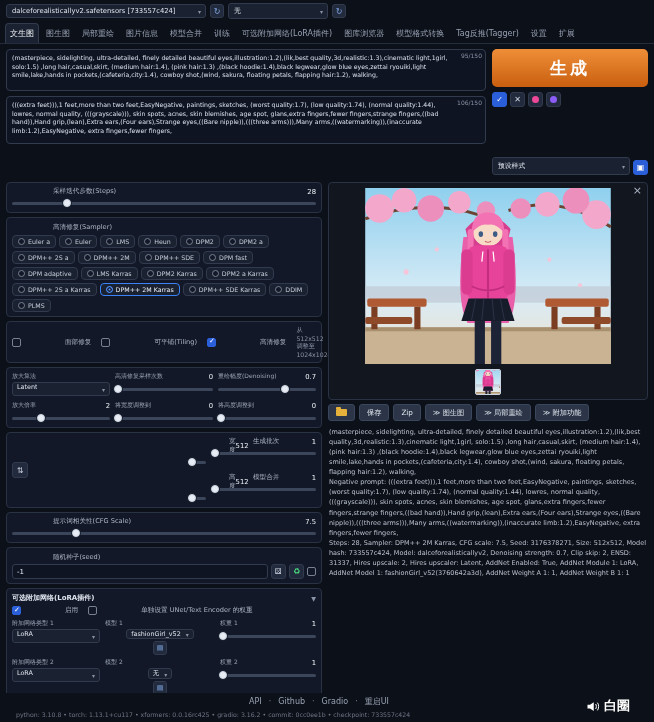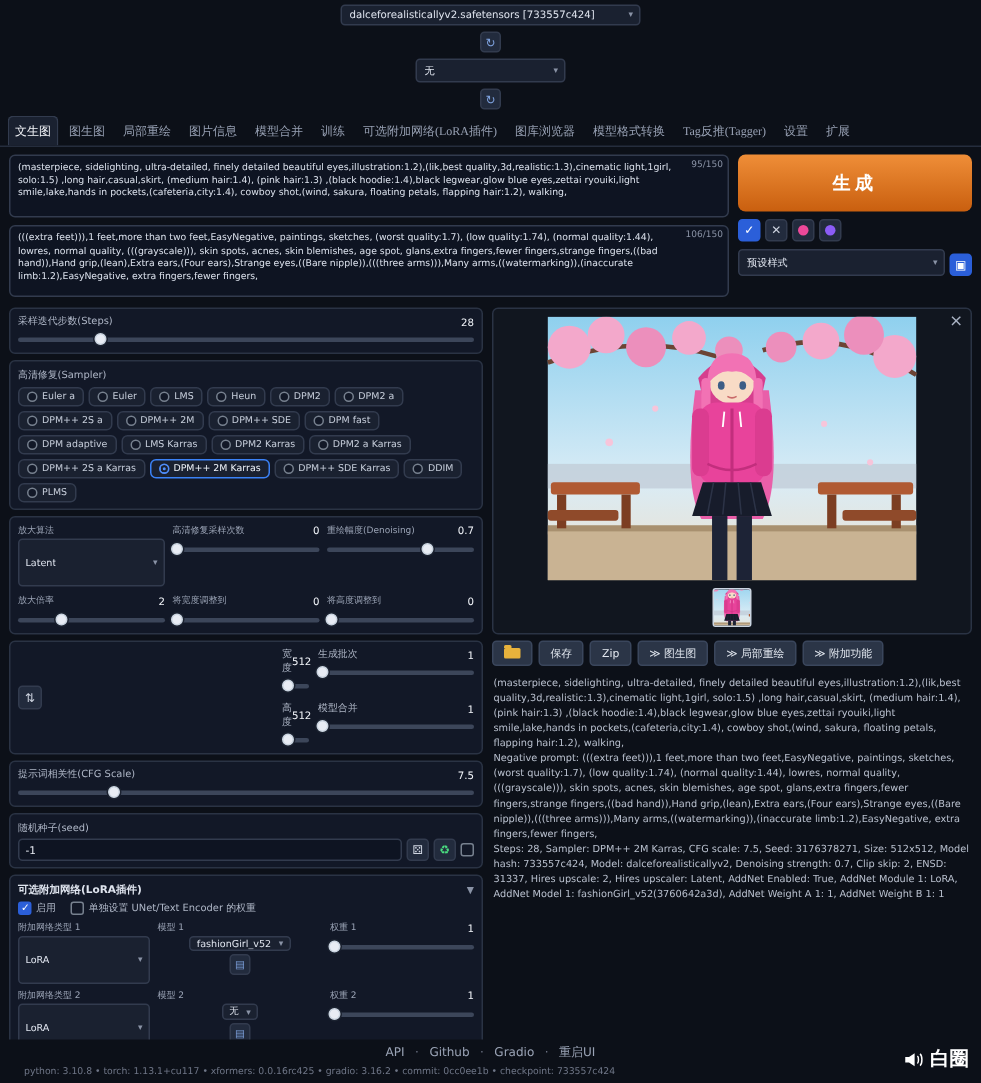--- a/index.html
+++ b/index.html
@@ -2,61 +2,61 @@
 <html><head>
 <meta charset="utf-8">
 <style>
   * { margin:0; padding:0; box-sizing:border-box; }
   html,body { width:654px; height:722px; }
   body {
     background:#0c1018; color:#cfd5e1; position:relative; overflow:hidden;
     font-family:"DejaVu Sans","Liberation Sans",sans-serif; font-size:8px;
   }
   
-  .topbar { display:flex; align-items:center; gap:4px; padding:3px 6px 2px;flex-direction:column; }
+  .topbar { display:flex; align-items:center; gap:4px; padding:3px 6px 2px; }
   .dd { position:relative; background:#1a2130; border:1px solid #323b4e; border-radius:3px;
         padding:2px 14px 2px 5px; color:#dfe4ee; white-space:nowrap; overflow:hidden; font-size:6.8px; }
   .dd::after { content:"▾"; position:absolute; right:4px; top:50%; transform:translateY(-50%);
                color:#8a93a6; font-size:6px; }
   .dd .ddv { display:block; overflow:hidden; text-overflow:ellipsis; white-space:nowrap; }
   .ckpt { width:200px; }
   .vaedd { width:100px; }
   .mini-btn { width:14px; height:14px; flex:0 0 auto; background:#222b3d; border:1px solid #323b4e;
               border-radius:3px; display:flex; align-items:center; justify-content:center;
               color:#7fa3e0; font-size:8px; }
   
   .tabs { display:flex; gap:2px; padding:2px 5px 0; border-bottom:1px solid #252d3d; }
   .tab { padding:4px 4px; color:#97a0b3; font-size:8px; white-space:nowrap;
-         border:1px solid transparent; border-bottom:none; border-radius:4px 4px 0 0;font-family:Liberation Serif, serif; }
+         border:1px solid transparent; border-bottom:none; border-radius:4px 4px 0 0; }
   .tab.active { background:#1a2130; border-color:#323b4e; color:#f3f5f9; }
   
   .prompt-region { display:flex; gap:6px; padding:5px 6px 3px; }
   .prompt-left { flex:1; min-width:0; display:flex; flex-direction:column; gap:5px; }
   .txtbox { position:relative; background:#0e1422; border:1px solid #323b4e; border-radius:4px;
             padding:4px 26px 4px 5px; overflow:hidden; font-size:6.2px; line-height:1.4; color:#dbe1ec; }
   .txtbox.pos { height:42px; } .txtbox.neg { height:48px; }
   .counter { position:absolute; top:2px; right:3px; font-size:6px; color:#8a93a6; }
   .gen-col { width:156px; flex:0 0 auto; display:flex; flex-direction:column; gap:5px; }
   .generate-btn { height:38px; border-radius:5px; background:linear-gradient(180deg,#ef8e38,#c95f0f);
-                  color:#fff; font-size:12px; font-weight:bold; letter-spacing:3px;
+                  color:#fff; font-size:17px; font-weight:bold; letter-spacing:3px;
                   display:flex; align-items:center; justify-content:center; }
   .util-row { display:flex; gap:3px; align-items:center; }
   .sq { width:15px; height:15px; border-radius:3px; background:#222b3d; border:1px solid #323b4e;
         display:flex; align-items:center; justify-content:center; font-size:8px; color:#cfd5e1; }
   .sq.blue { background:#2b5fd9; border-color:#2b5fd9; color:#fff; }
   .dot { width:7px; height:7px; border-radius:50%; }
   .dot.pink { background:#ec4899; } .dot.purple { background:#8b5cf6; }
   .styles-row { display:flex; gap:3px; align-items:flex-end; }
-  .styles-row .dd { flex:1; height:18px; display:flex; align-items:center; }
+  .styles-row .dd { flex:1; height:18px; display:flex; align-items:center;margin-top:45px; }
   
   .main { display:flex; gap:6px; padding:4px 6px 0; align-items:flex-start; }
   .left-col { width:316px; flex:0 0 auto; }
   .right-col { flex:1; min-width:0; }
   .box { border:1px solid #2a3344; background:#121827; border-radius:4px; padding:4px 5px; margin-bottom:4px; }
-  .lbl { color:#aeb6c6; font-size:6.6px; }
+  .lbl { color:#aeb6c6; font-size:6.6px;margin-left:41px; }
   .lblrow { display:flex; justify-content:space-between; align-items:center; margin-bottom:2px; }
   .val { color:#f0f3f8; font-size:6.8px; }
   .slider { position:relative; height:10px; }
   .slider .track { position:absolute; left:0; right:0; top:4px; height:3px; background:#3c465a; border-radius:2px; }
   .slider .thumb { position:absolute; top:1px; margin-left:-4px; width:8px; height:8px;
                    background:#e8ecf4; border-radius:50%; box-shadow:0 0 0 1px #1b2230; }
   .pills { display:flex; flex-wrap:wrap; gap:3px; margin-top:3px; }
   .pill { display:flex; align-items:center; gap:3px; padding:2px 5px; background:#1a2130;
           border:1px solid #323b4e; border-radius:4px; font-size:6.3px; color:#c6cdda; }
   .radio { width:7px; height:7px; border-radius:50%; border:1px solid #77818f; background:#121827; flex:0 0 auto; }
@@ -75,21 +75,21 @@
   .sizegrid { display:grid; grid-template-columns:1fr 18px 104px; grid-template-rows:auto auto; gap:6px; }
   .swapbtn { grid-row:1/3; align-self:center; width:16px; height:16px; background:#222b3d;
              border:1px solid #323b4e; border-radius:3px; display:flex; align-items:center;
              justify-content:center; color:#cfd5e1; font-size:8px; }
   .seedrow { display:flex; gap:3px; align-items:center; }
   .seedrow .inputbox { flex:1; }
   .lora-head { display:flex; justify-content:space-between; align-items:center; margin-bottom:3px; }
   .lora-title { color:#dfe4ee; font-size:7px; font-weight:bold; }
   .lora-grid { display:grid; grid-template-columns:88px 110px 1fr; gap:5px; margin-bottom:3px; }
   .tinylbl { color:#9aa3b5; font-size:6px; margin-bottom:1px; display:block; }
-  .ddm { height:32px; display:flex; align-items:center; font-size:6.4px; padding:0 12px 0 4px; }
+  .ddm { height:14px; display:flex; align-items:flex-start; font-size:6.4px; padding:0 12px 0 4px; }
   .modelrow { display:flex; gap:2px; align-items:center;flex-direction:column; }
   .modelrow .ddm { flex:1; min-width:0; }
   .filebtn { width:14px; height:14px; flex:0 0 auto; background:#222b3d; border:1px solid #323b4e;
              border-radius:3px; display:flex; align-items:center; justify-content:center;
              color:#7fa3e0; font-size:7px; }
   .refresh-models { margin-top:3px; height:17px; background:#3a4557; border:1px solid #49566c;
                     border-radius:3px; display:flex; align-items:center; justify-content:center;
                     color:#e8ecf4; font-size:7.5px; }
   
   .gallery { position:relative; border:1px solid #2a3344; background:#11161f; border-radius:4px;
@@ -102,21 +102,21 @@
   .outbtns { display:flex; gap:4px; margin:4px 0; }
   .obtn { height:17px; background:#2b3547; border:1px solid #3a465c; border-radius:3px;
           display:flex; align-items:center; justify-content:center; gap:3px; padding:0 7px;
           font-size:7.2px; color:#e3e8f0; white-space:nowrap; }
   .folder { width:11px; height:7px; background:#e7b23c; border-radius:1px; position:relative; }
   .folder::before { content:""; position:absolute; top:-2px; left:0; width:5px; height:2px;
                     background:#e7b23c; border-radius:1px 1px 0 0; }
   .geninfo { font-size:6.5px; line-height:1.55; color:#b9c0ce; white-space:pre-wrap;
              padding:2px 1px; word-break:break-word; }
   
-  .footer { position:absolute; left:0; right:0; bottom:0; padding:3px 16px 4px; background:#0c1018; }
+  .footer { position:absolute; left:0; right:16px; bottom:0; padding:3px 16px 4px; background:#0c1018; }
   .flinks { display:flex; justify-content:center; align-items:center; color:#9aa3b5; font-size:8px; }
   .flink + .flink::before { content:"·"; margin:0 7px; color:#6f7687; }
   .fversion { margin-top:4px; color:#6f7687; font-size:6.2px; }
   .brand { position:absolute; right:8px; bottom:7px; display:flex; align-items:center; gap:4px;
            color:#fff; font-size:13px; font-weight:bold; }
 </style>
 </head>
 <body>
 
 <svg width="0" height="0" style="position:absolute" aria-hidden="true">
@@ -339,20 +339,37 @@
             <span class="radio"></span>
             <span>DDIM</span>
           </div>
         <div class="pill">
             <span class="radio"></span>
             <span>PLMS</span>
           </div>
       </div>
     </div>
 
+    <div class="box">
+      <div class="cbrow">
+        <div class="cb">
+          <span class="cbx"></span>
+          <span class="lbl">面部修复</span>
+        </div>
+        <div class="cb">
+          <span class="cbx"></span>
+          <span class="lbl">可平铺(Tiling)</span>
+        </div>
+        <div class="cb">
+          <span class="cbx checked"></span>
+          <span class="lbl">高清修复</span>
+        </div>
+        <span class="note">从 512x512 调整至 1024x1024</span>
+      </div>
+    </div>
 
     <div class="box">
       <div class="grid3">
         <div>
           <span class="tinylbl">放大算法</span>
           <div class="dd ddm">
             <span class="ddv">Latent</span>
           </div>
         </div>
         <div>

